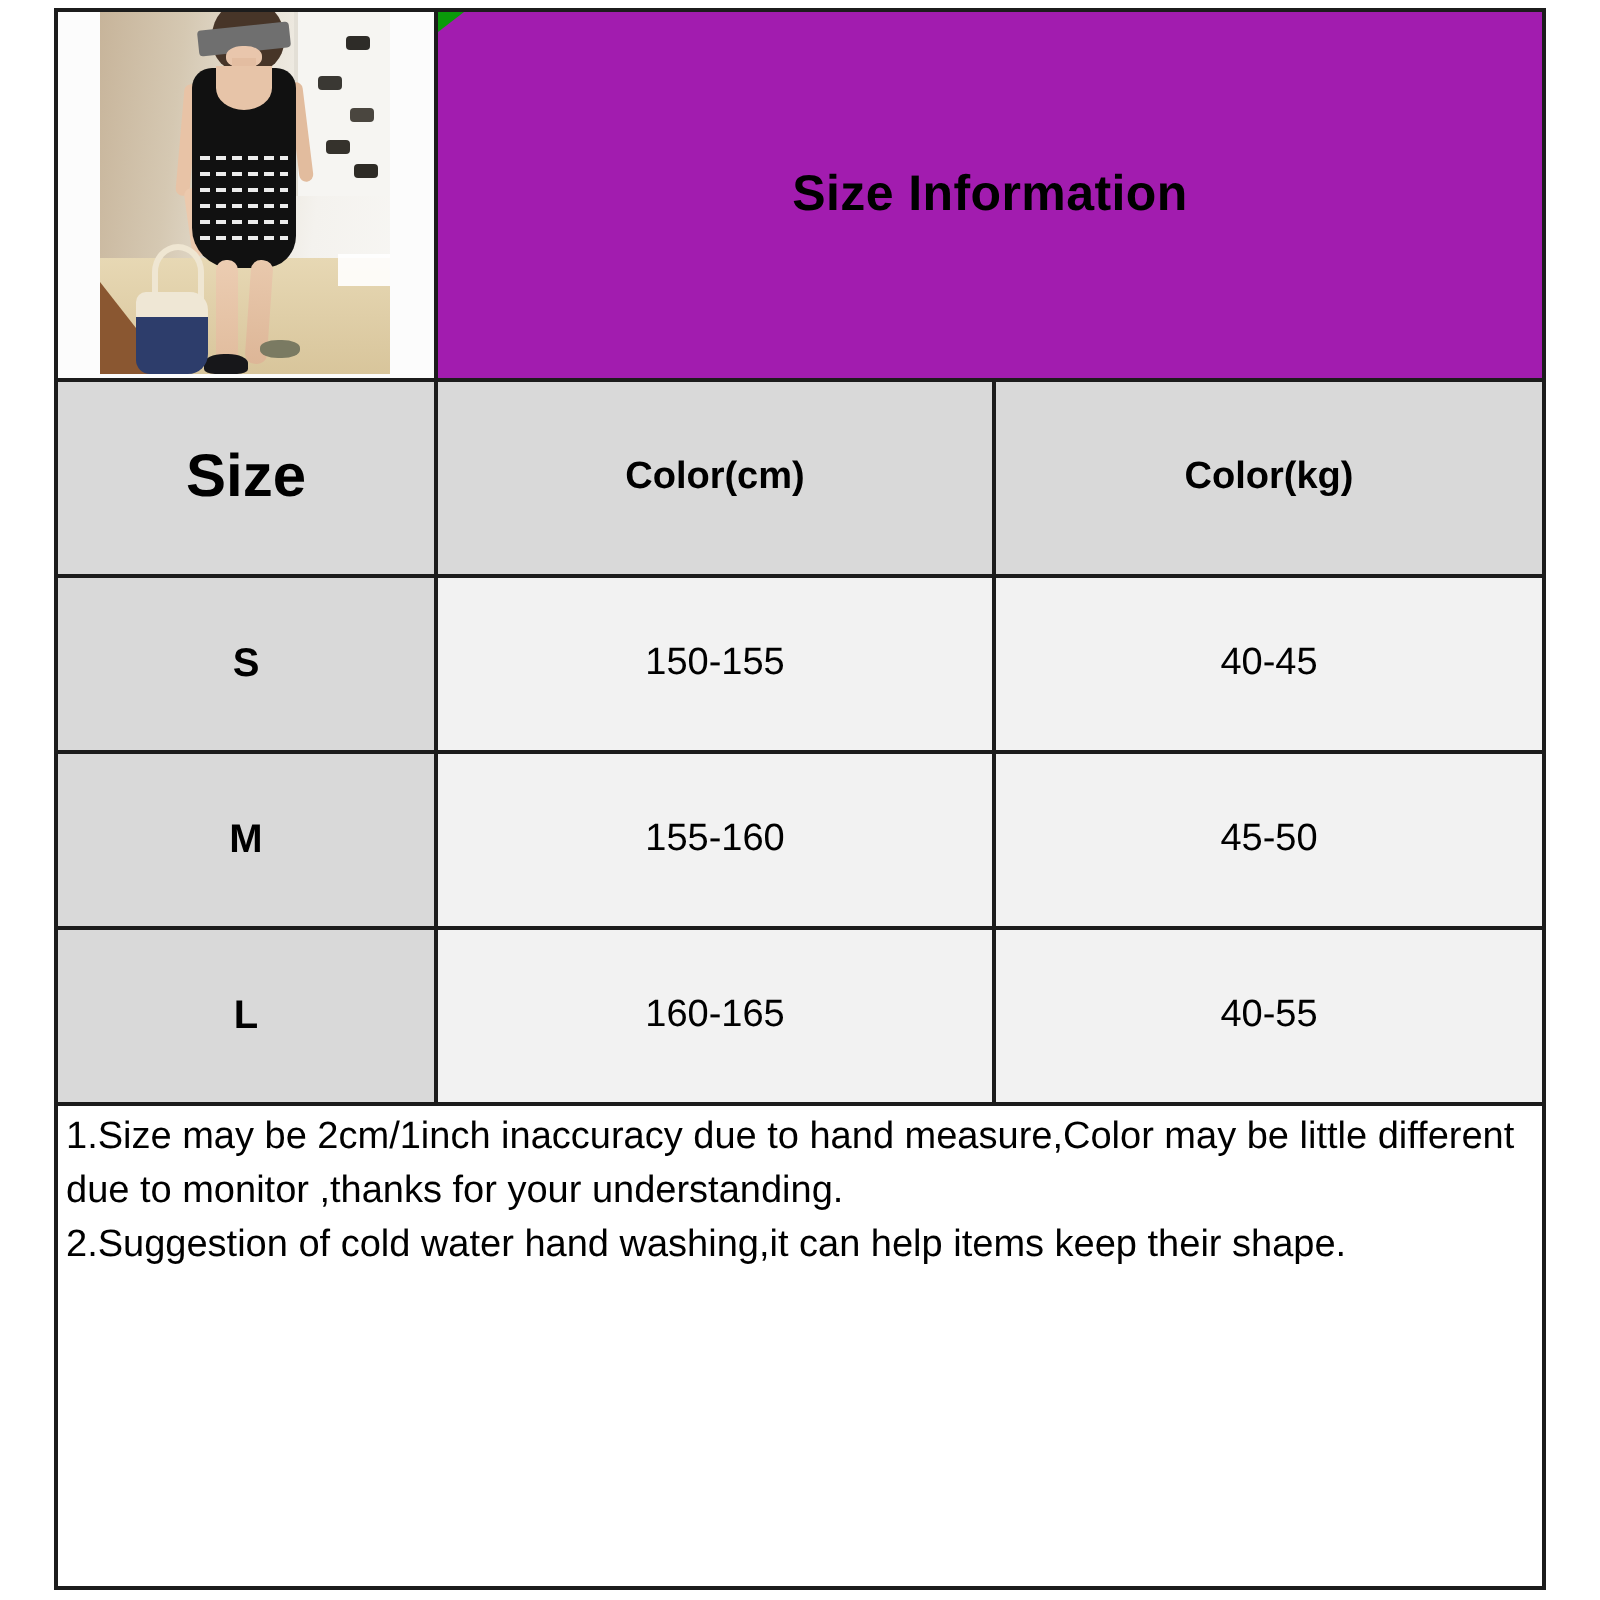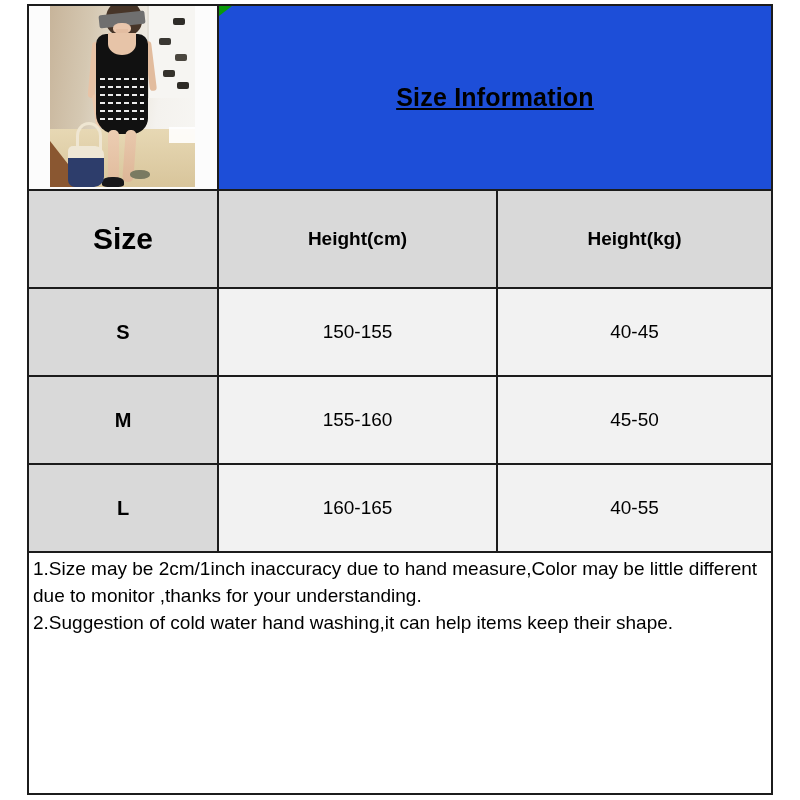--- a/index.html
+++ b/index.html
@@ -18,21 +18,21 @@
 
   .row { display: flex; border-bottom: 2px solid #1c1c1c; }
   .cell { display: flex; align-items: center; justify-content: center; }
   .c1 { width: 190px; border-right: 2px solid #1c1c1c; }
   .c2 { width: 279px; border-right: 2px solid #1c1c1c; }
   .c3 { flex: 1; }
 
   
   .top-row { height: 185px; }
   .photo-cell { width: 190px; border-right: 2px solid #1c1c1c; background: #fcfcfc; position: relative; overflow: hidden; }
-  .title-cell { flex: 1; background: #1d4ed8; position: relative; text-decoration: underline; }
+  .title-cell { flex: 1; background: #a21caf; position: relative; }
   .title-text { font-size: 25px; font-weight: bold; letter-spacing: 0.2px; }
   .marker {
     position: absolute; top: 0; left: 0; width: 0; height: 0;
     border-top: 10px solid #0a9a0a; border-right: 13px solid transparent;
   }
 
   
   .header-row { height: 98px; background: #d9d9d9; justify-content: space-between; }
   .th { font-weight: bold; font-size: 19px; }
   .size-th { font-size: 30px; }
@@ -133,22 +133,22 @@
         </div>
       </div>
       <div class="cell title-cell">
         <span class="marker"></span>
         <span class="title-text">Size Information</span>
       </div>
     </div>
 
     <div class="row header-row">
       <div class="cell c1 th size-th">Size</div>
-      <div class="cell c2 th">Height(cm)</div>
-      <div class="cell c3 th">Height(kg)</div>
+      <div class="cell c2 th">Color(cm)</div>
+      <div class="cell c3 th">Color(kg)</div>
     </div>
 
     <div class="row data-row">
       <div class="cell c1 row-label">S</div>
       <div class="cell c2 val">150-155</div>
       <div class="cell c3 val">40-45</div>
     </div>
     <div class="row data-row">
       <div class="cell c1 row-label">M</div>
       <div class="cell c2 val">155-160</div>

